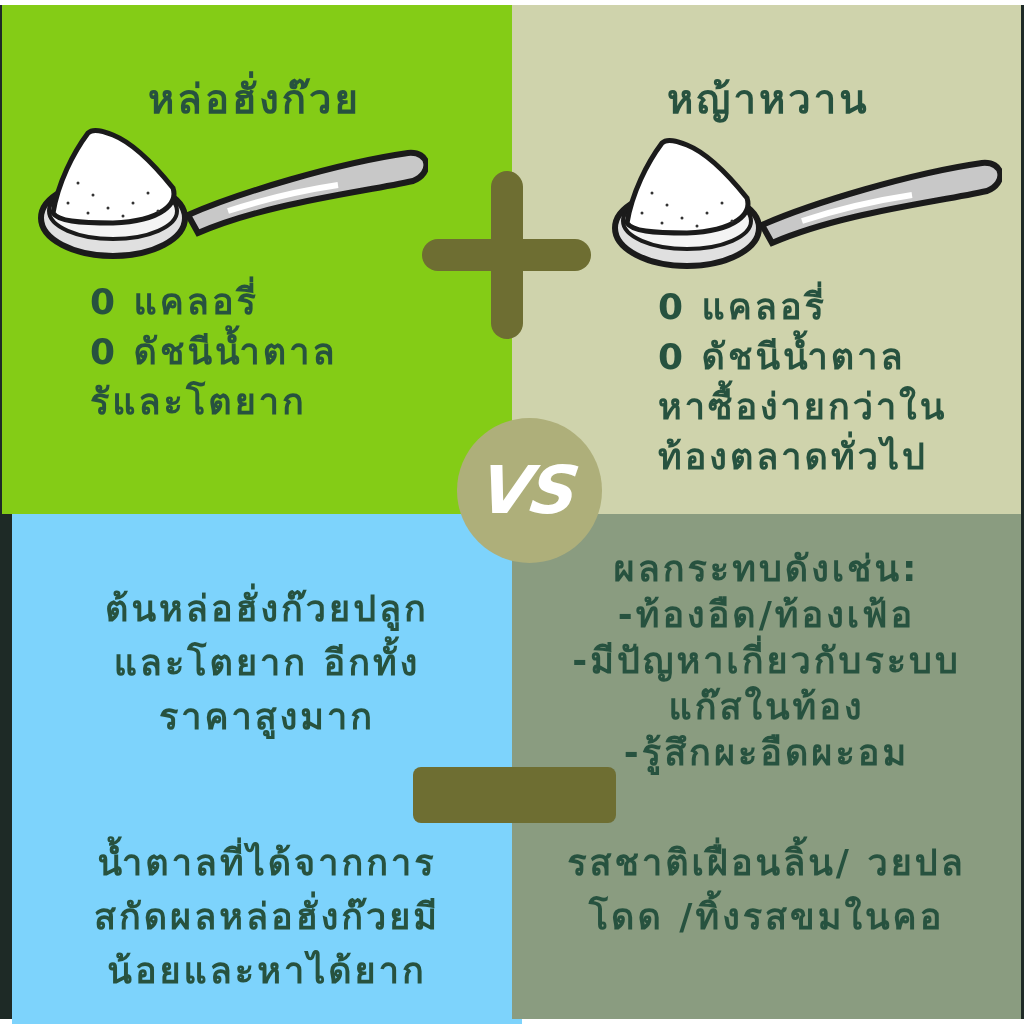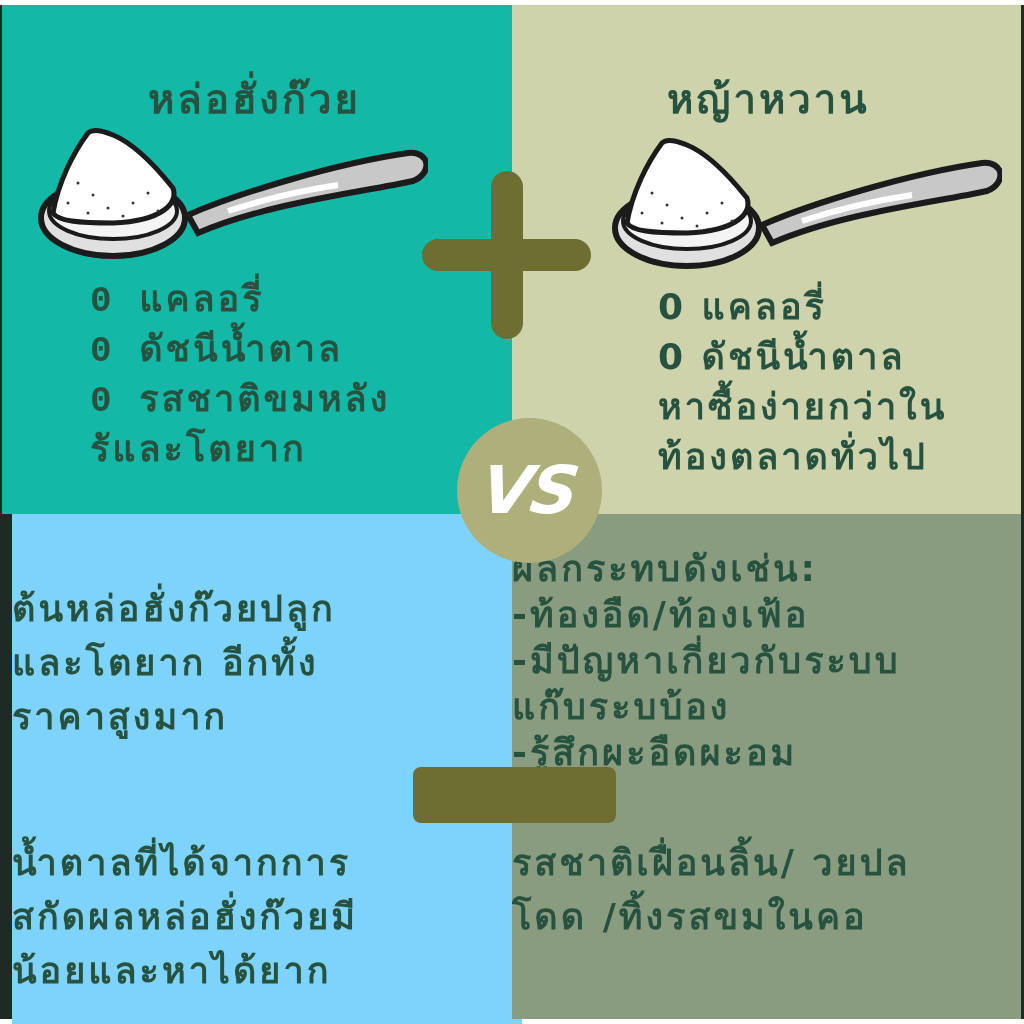--- a/index.html
+++ b/index.html
@@ -6,32 +6,32 @@
   body {
     width: 1024px; height: 1024px; position: relative; overflow: hidden;
     background: #ffffff;
     font-family: "DejaVu Sans", "Liberation Sans", sans-serif;
   }
   .frame {
     position: absolute; left: 0; top: 5px; width: 1024px; height: 1014px;
     background: #1e2a26;
   }
   .quad { position: absolute; overflow: hidden; }
-  .q-tl { left: 2px;   top: 5px;   width: 510px; height: 509px; background: #14b8a6; font-family: Liberation Mono, monospace; }
+  .q-tl { left: 2px;   top: 5px;   width: 510px; height: 509px; background: #84cc16; }
   .q-tr { left: 512px; top: 5px;   width: 509px; height: 649px; background: #cfd3ac; }
   .q-bl { left: 12px;   top: 514px; width: 510px; height: 579px; background: #7dd3fc; }
   .q-br { left: 512px; top: 514px; width: 509px; height: 505px; background: #8a9c80; }
 
   .txt {
     position: absolute; color: #27523f; font-weight: bold;
     letter-spacing: 3px; white-space: nowrap;
   }
   .title { font-size: 40px; }
   .list { font-size: 36px; line-height: 50px; }
-  .center { text-align: left; }
+  .center { text-align: center; }
 
   .spoon { position: absolute; }
 
   .plus-v {
     position: absolute; left: 491px; top: 171px; width: 32px; height: 168px;
     background: #6e6e32; border-radius: 16px;
   }
   .plus-h {
     position: absolute; left: 422px; top: 239px; width: 169px; height: 32px;
     background: #6e6e32; border-radius: 16px;
@@ -73,21 +73,20 @@
         <circle cx="95" cy="80" r="1.5"></circle>
         <circle cx="110" cy="70" r="1.5"></circle>
       <circle cx="120" cy="88" r="1.5"></circle>
         <circle cx="50" cy="90" r="1.5"></circle>
         <circle cx="85" cy="93" r="1.5"></circle>
     </g>
   </svg>
   <div class="txt list" style="left:88px; top:272px;">
     <div>0 แคลอรี่</div>
     <div>0 ดัชนีน้ำตาล</div>
-    <div>0 รสชาติขมหลัง</div>
     <div>รัและโตยาก</div>
   </div>
 </div>
 
 <div class="quad q-tr">
   <div class="txt title" style="left:155px; top:62px;">หญ้าหวาน</div>
   <svg class="spoon" style="left:100px; top:128px;" width="390" height="145" viewBox="0 0 390 145">
     <path d="M150 92 C 200 70, 300 40, 370 30 C 392 28, 395 50, 375 58 C 320 70, 230 80, 160 110 Z" fill="#c8c8c8" stroke="#1b1b1b" stroke-width="6"></path>
     <path d="M190 88 C 230 75, 260 68, 300 62" stroke="#ffffff" stroke-width="6" fill="none"></path>
     <ellipse cx="75" cy="95" rx="72" ry="38" fill="#e0e0e0" stroke="#1b1b1b" stroke-width="6"></ellipse>
@@ -124,21 +123,21 @@
     <div>สกัดผลหล่อฮั่งก๊วยมี</div>
     <div>น้อยและหาได้ยาก</div>
   </div>
 </div>
 
 <div class="quad q-br">
   <div class="txt list center" style="left:0; width:509px; top:32px; line-height:46px;">
     <div>ผลกระทบดังเช่น:</div>
     <div>-ท้องอืด/ท้องเฟ้อ</div>
     <div>-มีปัญหาเกี่ยวกับระบบ</div>
-    <div>แก๊บระบบ้อง</div>
+    <div>แก๊สในท้อง</div>
     <div>-รู้สึกผะอืดผะอม</div>
   </div>
   <div class="txt list center" style="left:0; width:509px; top:322px; line-height:54px;">
     <div>รสชาติเฝื่อนลิ้น/ วยปล</div>
     <div>โดด /ทิ้งรสขมในคอ</div>
   </div>
 </div>
 
 <div class="plus-v"></div>
 <div class="plus-h"></div>

